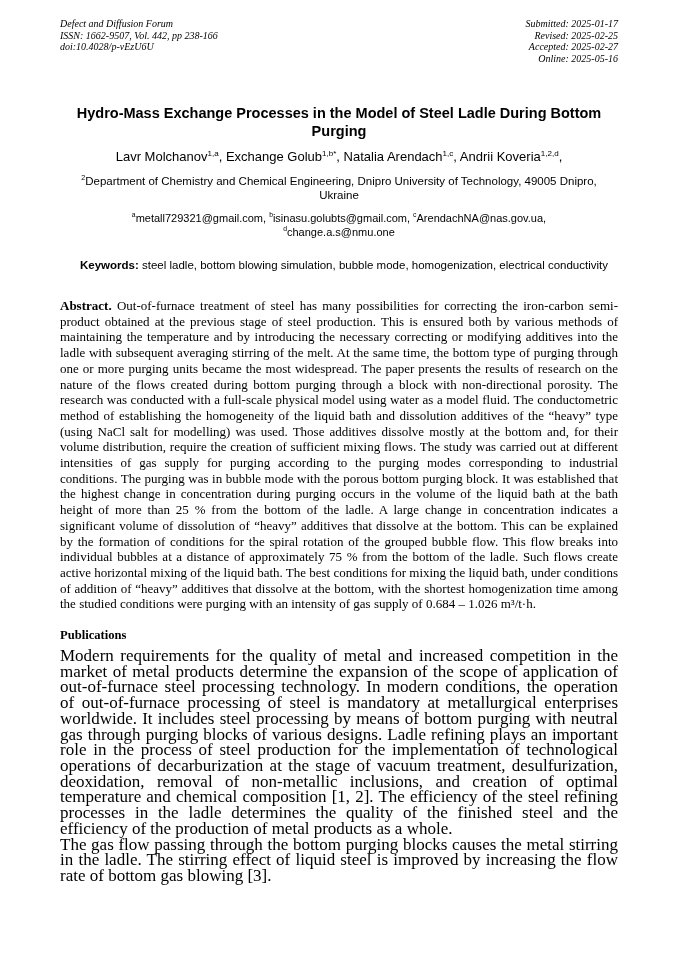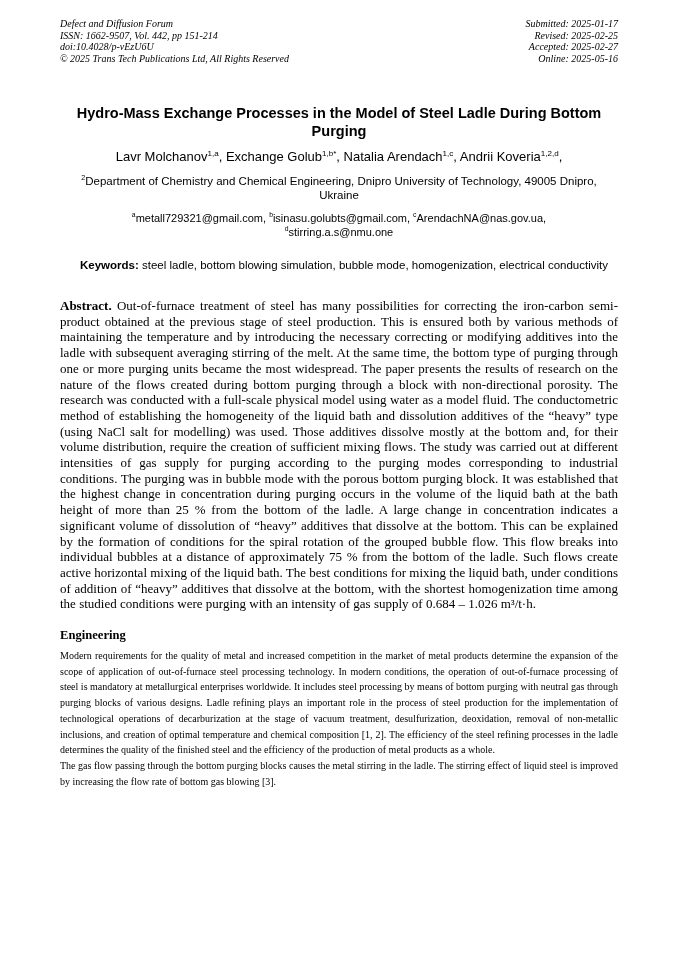--- a/index.html
+++ b/index.html
@@ -69,58 +69,57 @@
     text-align: justify;
     margin-top: 26px;
   }
   .section-heading {
     font-family: "Liberation Serif", serif;
     font-size: 12.6px;
     font-weight: bold;
     margin-top: 16px;
   }
   .body-par {
-    font-size: 10px;
+    font-size: 17px;
     line-height: 15.7px;
     text-align: justify;
     margin-top: 5px;
   }
   .body-par + .body-par { margin-top: 0; }
 </style>
 </head>
 <body>
 
 <div class="page">
 
   <header class="doc-header">
     <div class="hdr-left">
       <div>Defect and Diffusion Forum</div>
-      <div>ISSN: 1662-9507, Vol. 442, pp 151-214</div>
+      <div>ISSN: 1662-9507, Vol. 442, pp 238-166</div>
       <div>doi:10.4028/p-vEzU6U</div>
-      <div>© 2025 Trans Tech Publications Ltd, All Rights Reserved</div>
     </div>
     <div class="hdr-right">
       <div>Submitted: 2025-01-17</div>
       <div>Revised: 2025-02-25</div>
       <div>Accepted: 2025-02-27</div>
       <div>Online: 2025-05-16</div>
     </div>
   </header>
 
   <h1 class="title">Hydro-Mass Exchange Processes in the Model of Steel Ladle During Bottom Purging</h1>
 
   <div class="authors"><span>Lavr Molchanov</span><sup>1,a</sup><span>, </span><span>Exchange Golub</span><sup>1,b*</sup><span>, </span><span>Natalia Arendach</span><sup>1,c</sup><span>, </span><span>Andrii Koveria</span><sup>1,2,d</sup><span>,</span></div>
 
 
   <div class="affiliation"><sup>2</sup><span>Department of Chemistry and Chemical Engineering, Dnipro University of Technology, 49005 Dnipro, Ukraine</span></div>
 
-  <div class="emails"><sup>a</sup><span>metall729321@gmail.com</span><span>, </span><sup>b</sup><span>isinasu.golubts@gmail.com</span><span>, </span><sup>c</sup><span>ArendachNA@nas.gov.ua</span><span>, </span><sup>d</sup><span>stirring.a.s@nmu.one</span></div>
+  <div class="emails"><sup>a</sup><span>metall729321@gmail.com</span><span>, </span><sup>b</sup><span>isinasu.golubts@gmail.com</span><span>, </span><sup>c</sup><span>ArendachNA@nas.gov.ua</span><span>, </span><sup>d</sup><span>change.a.s@nmu.one</span></div>
 
   <p class="keywords"><b>Keywords:</b> <span>steel ladle, bottom blowing simulation, bubble mode, homogenization, electrical conductivity</span></p>
 
   <p class="abstract"><b>Abstract.</b> <span>Out-of-furnace treatment of steel has many possibilities for correcting the iron-carbon semi-product obtained at the previous stage of steel production. This is ensured both by various methods of maintaining the temperature and by introducing the necessary correcting or modifying additives into the ladle with subsequent averaging stirring of the melt. At the same time, the bottom type of purging through one or more purging units became the most widespread. The paper presents the results of research on the nature of the flows created during bottom purging through a block with non-directional porosity. The research was conducted with a full-scale physical model using water as a model fluid. The conductometric method of establishing the homogeneity of the liquid bath and dissolution additives of the “heavy” type (using NaCl salt for modelling) was used. Those additives dissolve mostly at the bottom and, for their volume distribution, require the creation of sufficient mixing flows. The study was carried out at different intensities of gas supply for purging according to the purging modes corresponding to industrial conditions. The purging was in bubble mode with the porous bottom purging block. It was established that the highest change in concentration during purging occurs in the volume of the liquid bath at the bath height of more than 25 % from the bottom of the ladle. A large change in concentration indicates a significant volume of dissolution of “heavy” additives that dissolve at the bottom. This can be explained by the formation of conditions for the spiral rotation of the grouped bubble flow. This flow breaks into individual bubbles at a distance of approximately 75 % from the bottom of the ladle. Such flows create active horizontal mixing of the liquid bath. The best conditions for mixing the liquid bath, under conditions of addition of “heavy” additives that dissolve at the bottom, with the shortest homogenization time among the studied conditions were purging with an intensity of gas supply of 0.684 – 1.026 m³/t·h.</span></p>
 
-  <h2 class="section-heading">Engineering</h2>
+  <h2 class="section-heading">Publications</h2>
 
   <p class="body-par">Modern requirements for the quality of metal and increased competition in the market of metal products determine the expansion of the scope of application of out-of-furnace steel processing technology. In modern conditions, the operation of out-of-furnace processing of steel is mandatory at metallurgical enterprises worldwide. It includes steel processing by means of bottom purging with neutral gas through purging blocks of various designs. Ladle refining plays an important role in the process of steel production for the implementation of technological operations of decarburization at the stage of vacuum treatment, desulfurization, deoxidation, removal of non-metallic inclusions, and creation of optimal temperature and chemical composition [1, 2]. The efficiency of the steel refining processes in the ladle determines the quality of the finished steel and the efficiency of the production of metal products as a whole.</p>
   <p class="body-par">The gas flow passing through the bottom purging blocks causes the metal stirring in the ladle.  The stirring effect of liquid steel is improved by increasing the flow rate of bottom gas blowing [3].</p>
 
 </div>
 
 </body></html>

